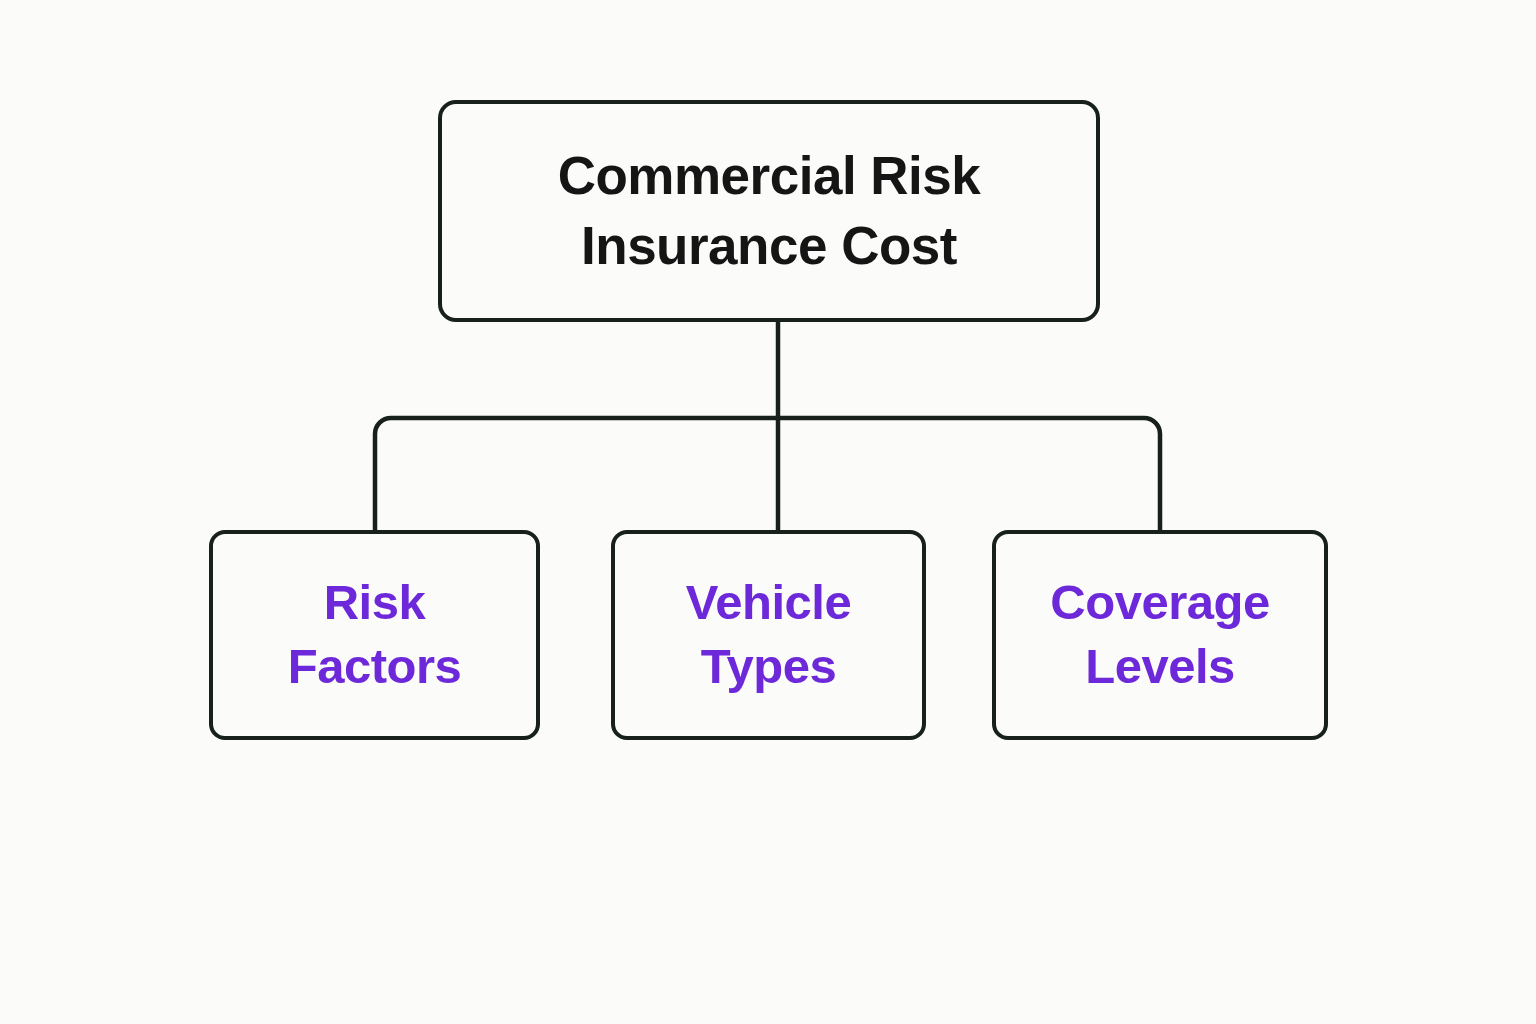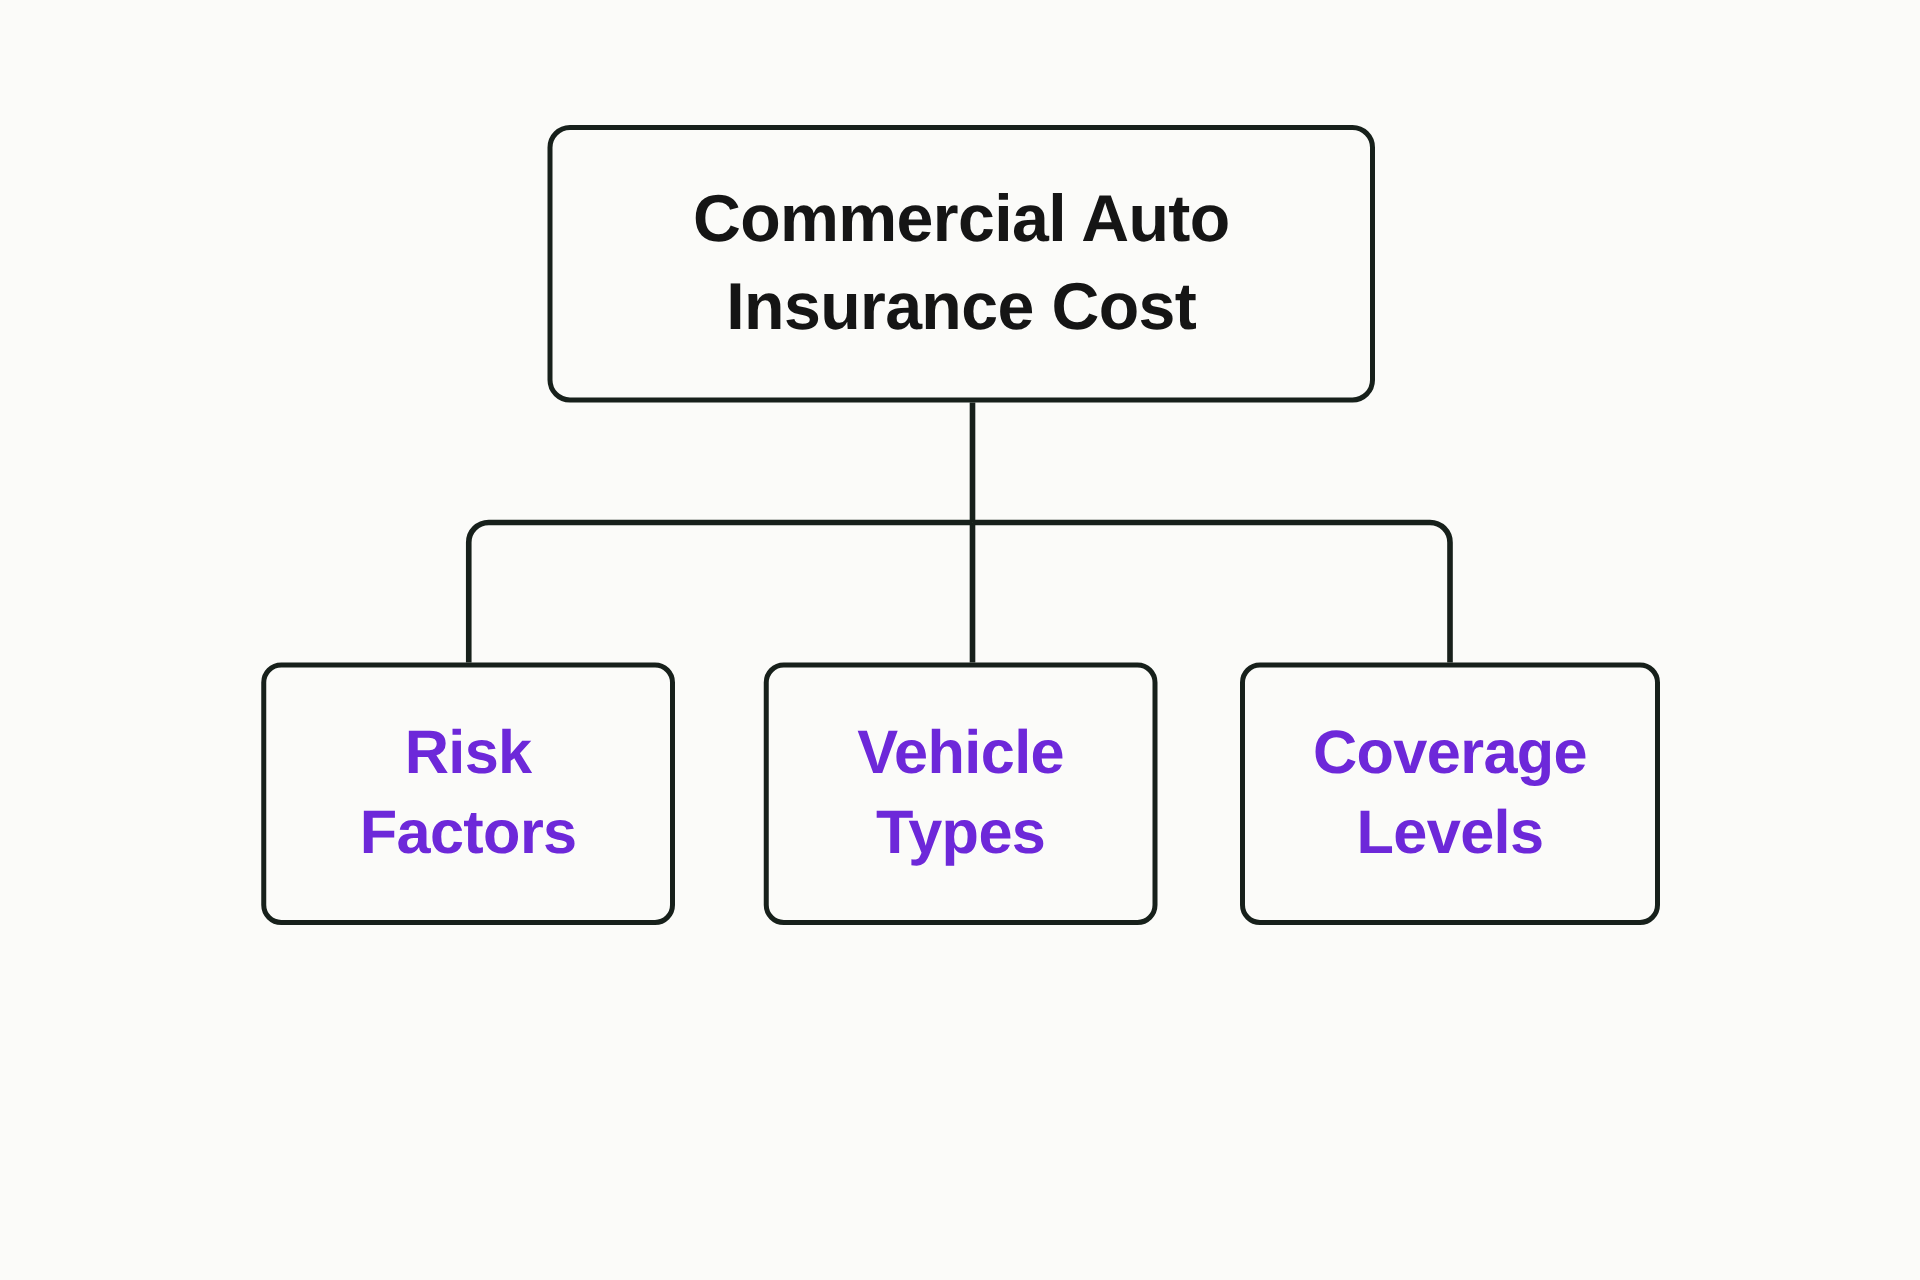--- a/index.html
+++ b/index.html
@@ -87,21 +87,21 @@
 
       <path d="M 778 418 L 391 418 A 16 16 0 0 0 375 434 L 375 530"></path>
 
       <path d="M 778 418 L 778 530"></path>
 
       <path d="M 778 418 L 1144 418 A 16 16 0 0 1 1160 434 L 1160 530"></path>
     </g>
   </svg>
 
   <div class="node" id="node-root">
-    <span class="node-label">Commercial Auto
+    <span class="node-label">Commercial Risk
 Insurance Cost</span>
   </div>
 
   <div class="node node-child" id="node-risk-factors">
     <span class="node-label">Risk
 Factors</span>
   </div>
 
   <div class="node node-child" id="node-vehicle-types">
     <span class="node-label">Vehicle

